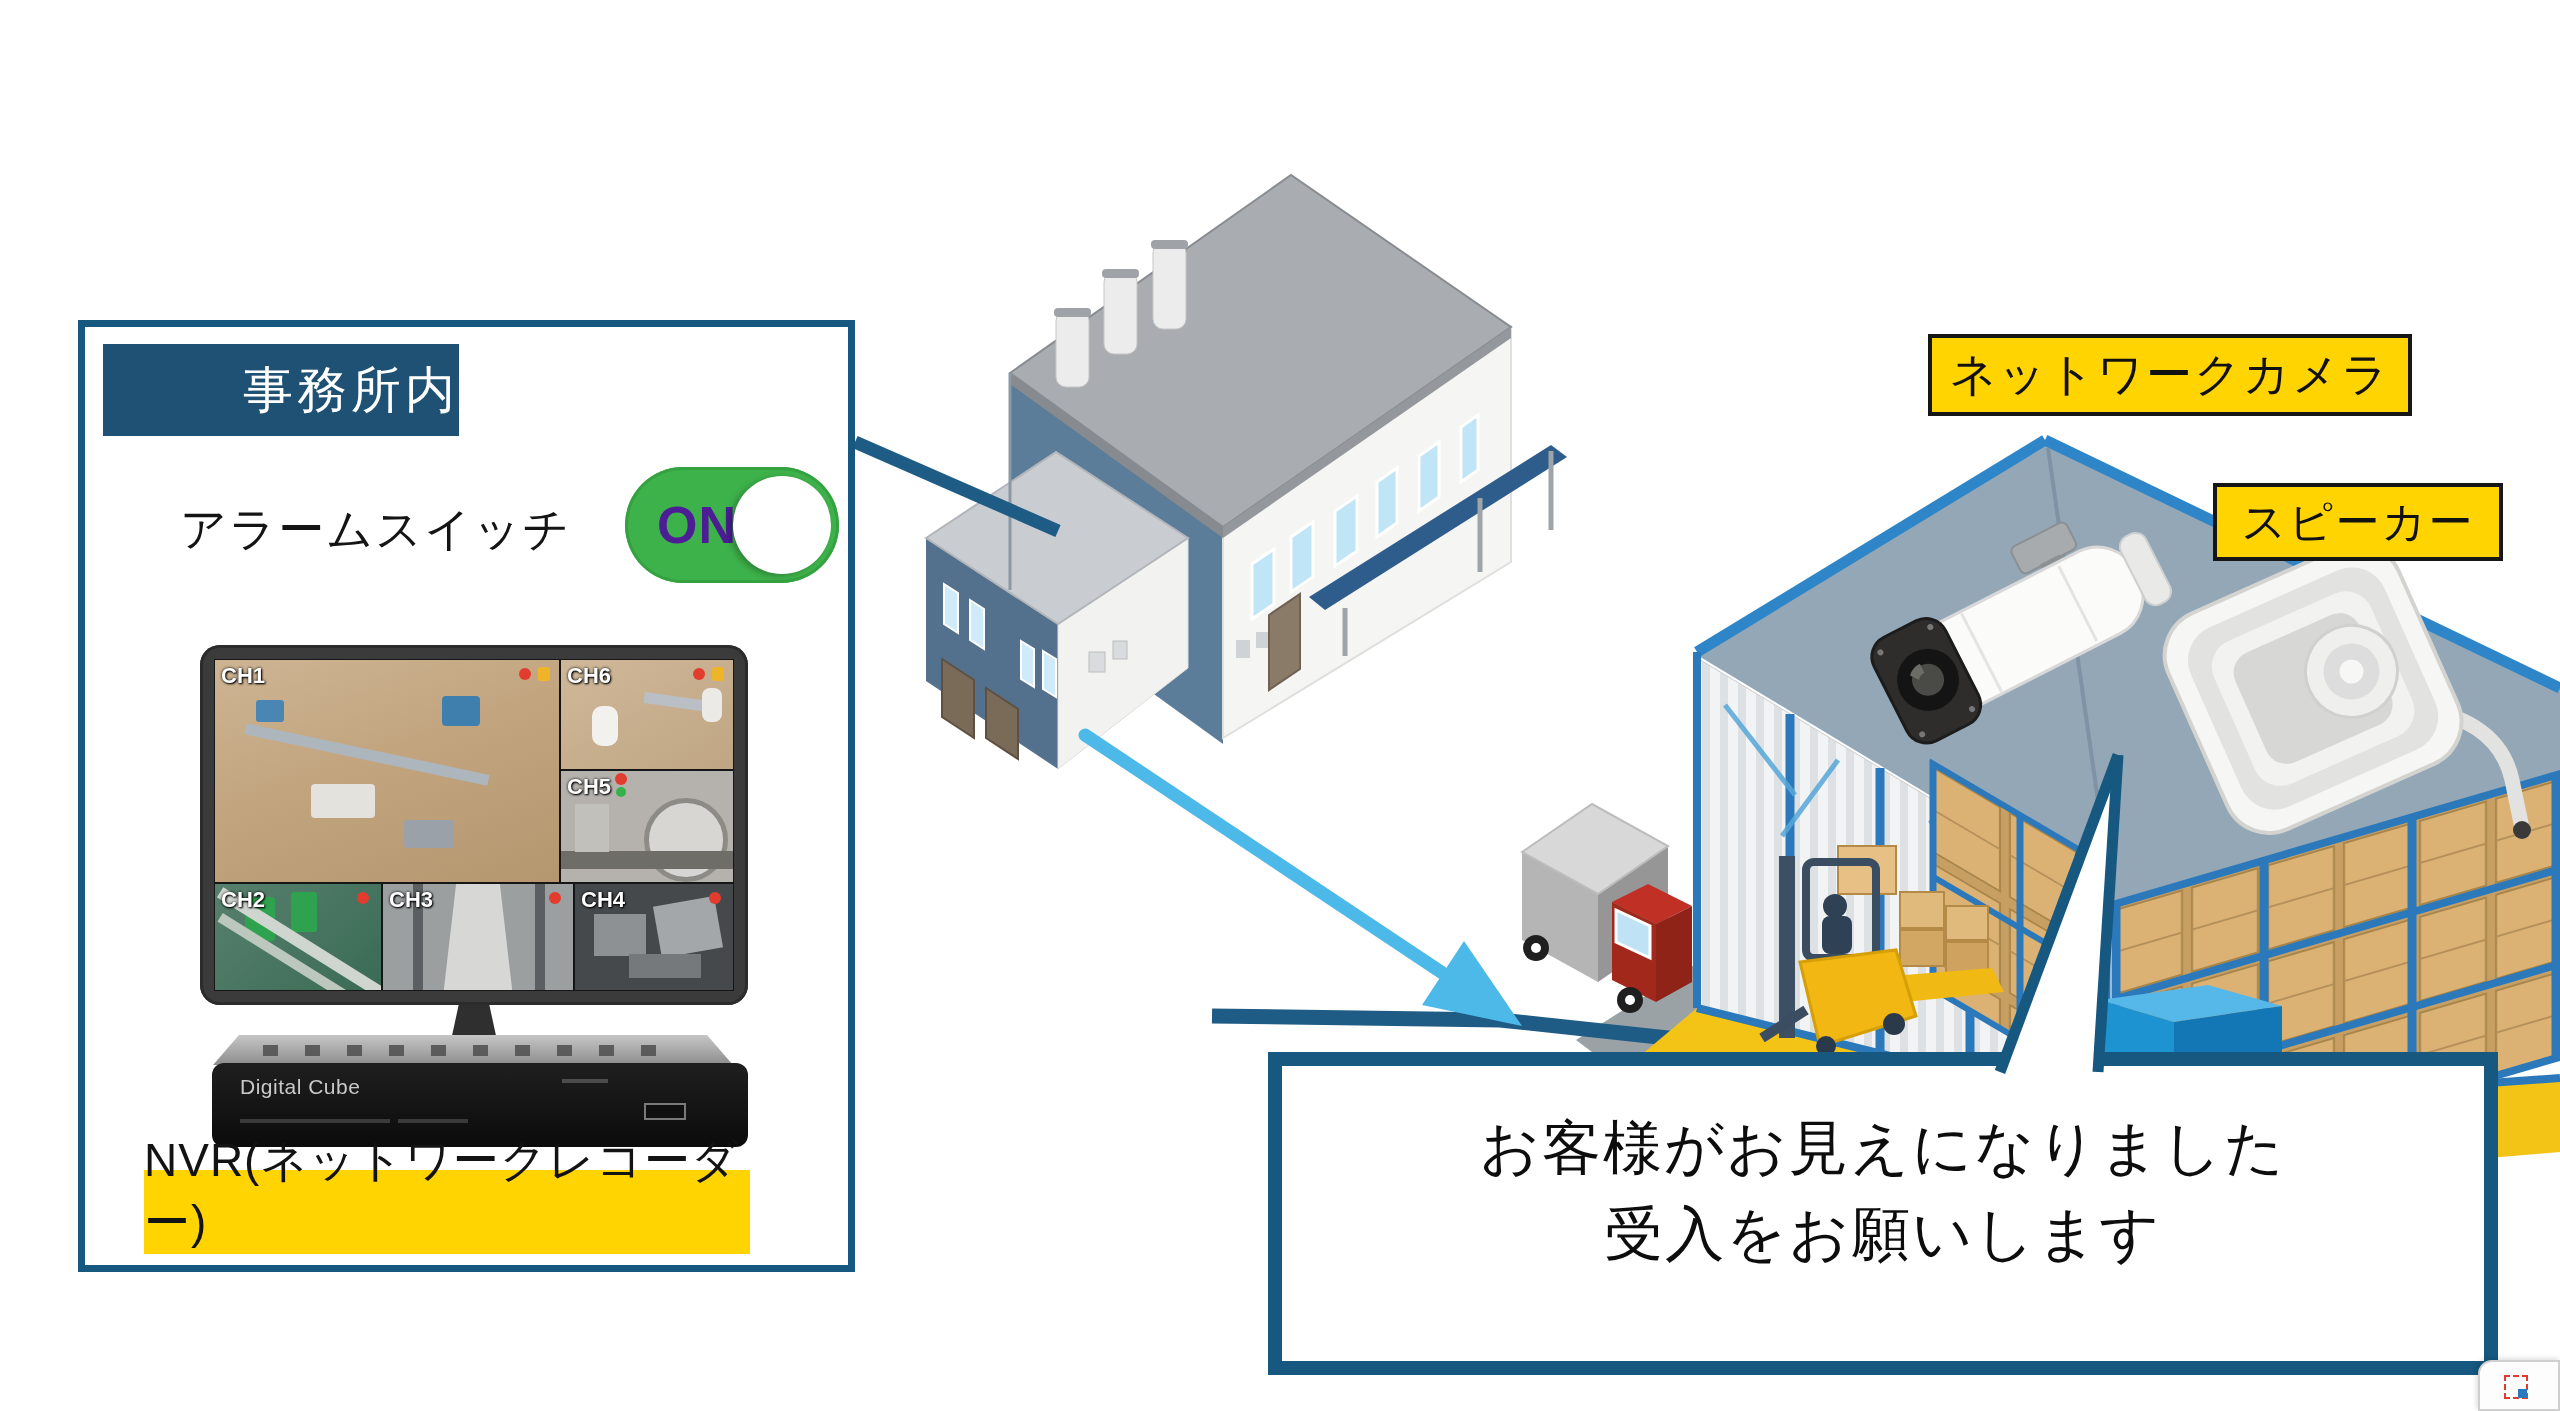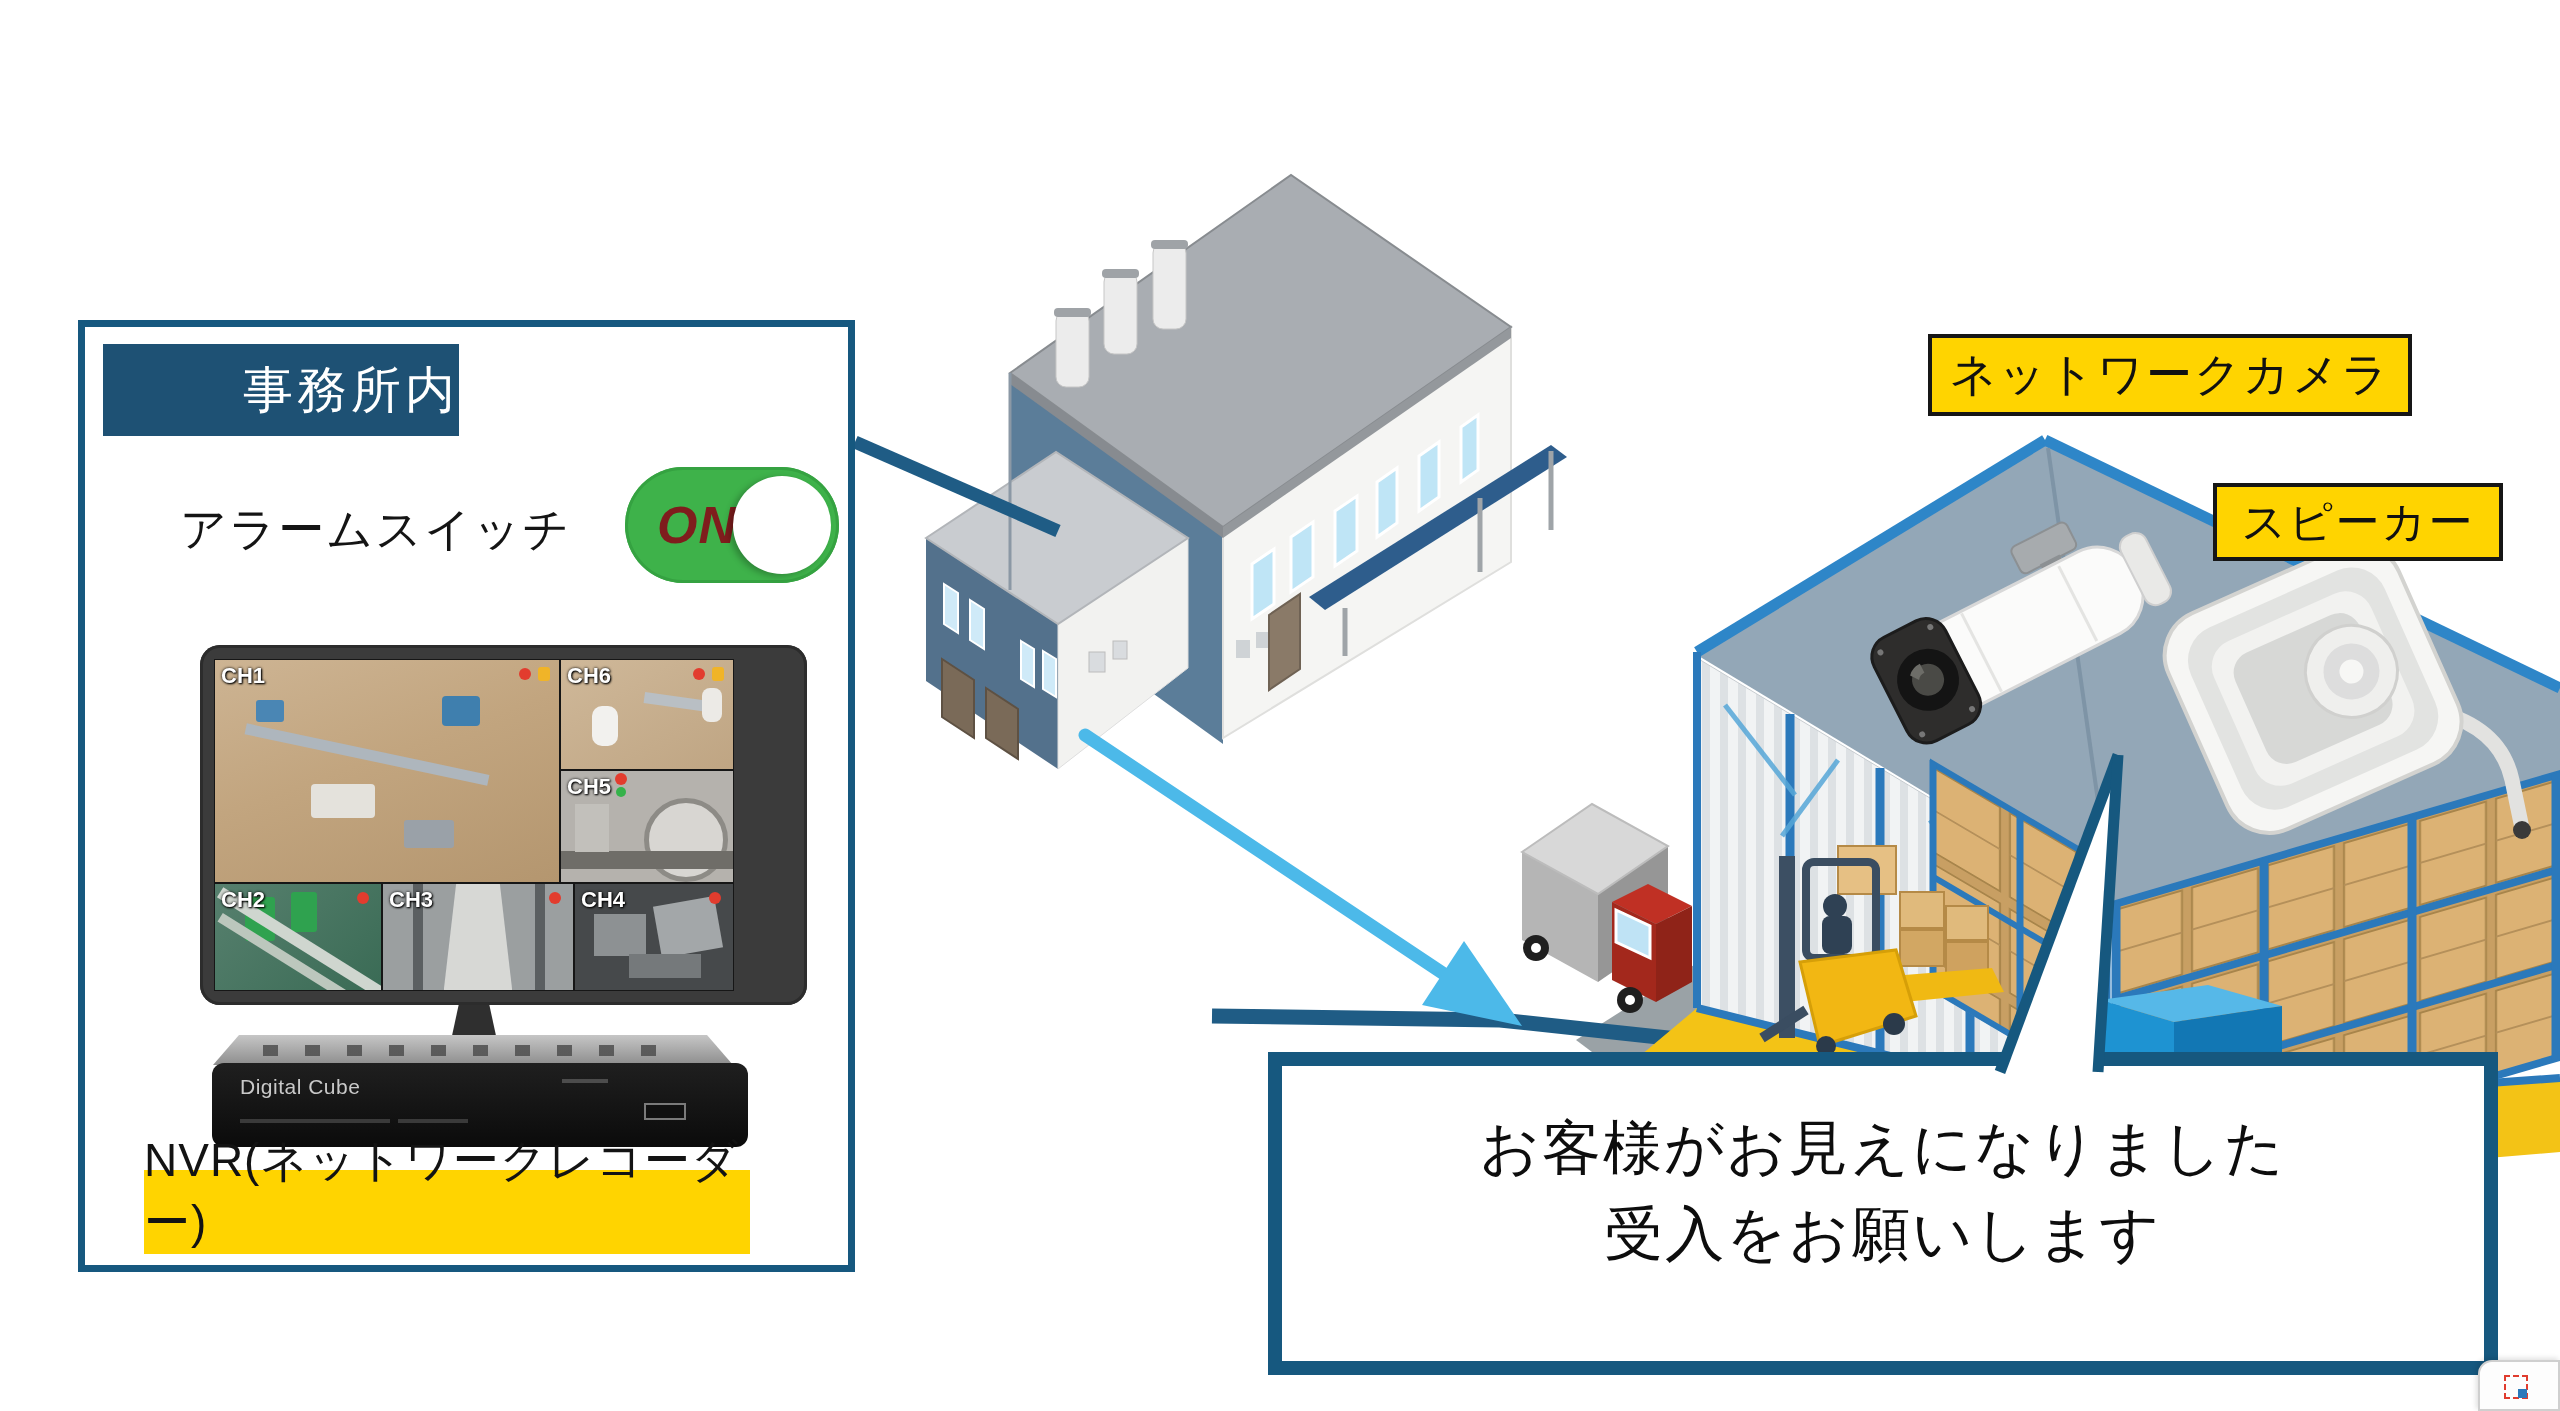--- a/index.html
+++ b/index.html
@@ -9,26 +9,26 @@
 
   
   #office-panel{left:78px;top:320px;width:777px;height:952px;border:7px solid #16587f;
                 background:#fff;box-sizing:border-box;}
   #office-header{left:18px;top:17px;width:356px;height:92px;background:#1e5174;color:#fff;
                  font-size:50px;display:flex;align-items:center;justify-content:flex-end;letter-spacing:4px;}
   #alarm-label{left:95px;top:172px;font-size:46px;color:#141414;letter-spacing:2px;}
   #alarm-toggle{left:540px;top:140px;width:214px;height:116px;border-radius:58px;background:#3eb24a;
                 box-shadow:inset 0 0 0 3px #35a241;}
   #alarm-toggle .on-text{position:absolute;left:32px;top:50%;transform:translateY(-50%);
-                color:#7f1d1d;font-size:52px;font-weight:bold;letter-spacing:1px;font-style:italic;}
+                color:#4c1d95;font-size:52px;font-weight:bold;letter-spacing:1px;}
   #alarm-toggle .knob{position:absolute;right:8px;top:9px;width:98px;height:98px;border-radius:50%;
                 background:#fff;box-shadow:-4px 2px 6px rgba(0,0,0,.25);}
 
   
-  #monitor{left:115px;top:318px;width:607px;height:360px;background:#3b3b3b;border-radius:20px;
+  #monitor{left:115px;top:318px;width:548px;height:360px;background:#3b3b3b;border-radius:20px;
            box-shadow:inset 0 0 0 3px #2c2c2c;}
   #screen{position:absolute;left:14px;top:14px;width:520px;height:332px;background:#101010;overflow:hidden;}
   .cell{position:absolute;overflow:hidden;border:1px solid #161616;box-sizing:border-box;}
   .ch-label{position:absolute;top:3px;left:6px;color:#fff;font-weight:bold;font-size:22px;
             text-shadow:0 0 3px #000,1px 1px 2px #000;z-index:3;}
   .rec-dot{position:absolute;top:8px;right:28px;width:12px;height:12px;border-radius:50%;background:#e23c2e;z-index:3;}
   .alert-ico{position:absolute;top:7px;right:9px;width:12px;height:14px;border-radius:3px;background:#f0b428;z-index:3;}
   .grn-dot{width:10px;height:10px;border-radius:50%;background:#35b24a;position:absolute;z-index:3;}
   #ch1{left:0;top:0;width:346px;height:224px;background:linear-gradient(160deg,#cdb493 0%,#c2a57f 45%,#b4966f 100%);}
   #ch6{left:346px;top:0;width:174px;height:111px;background:linear-gradient(150deg,#cfb899,#bfa583);}

